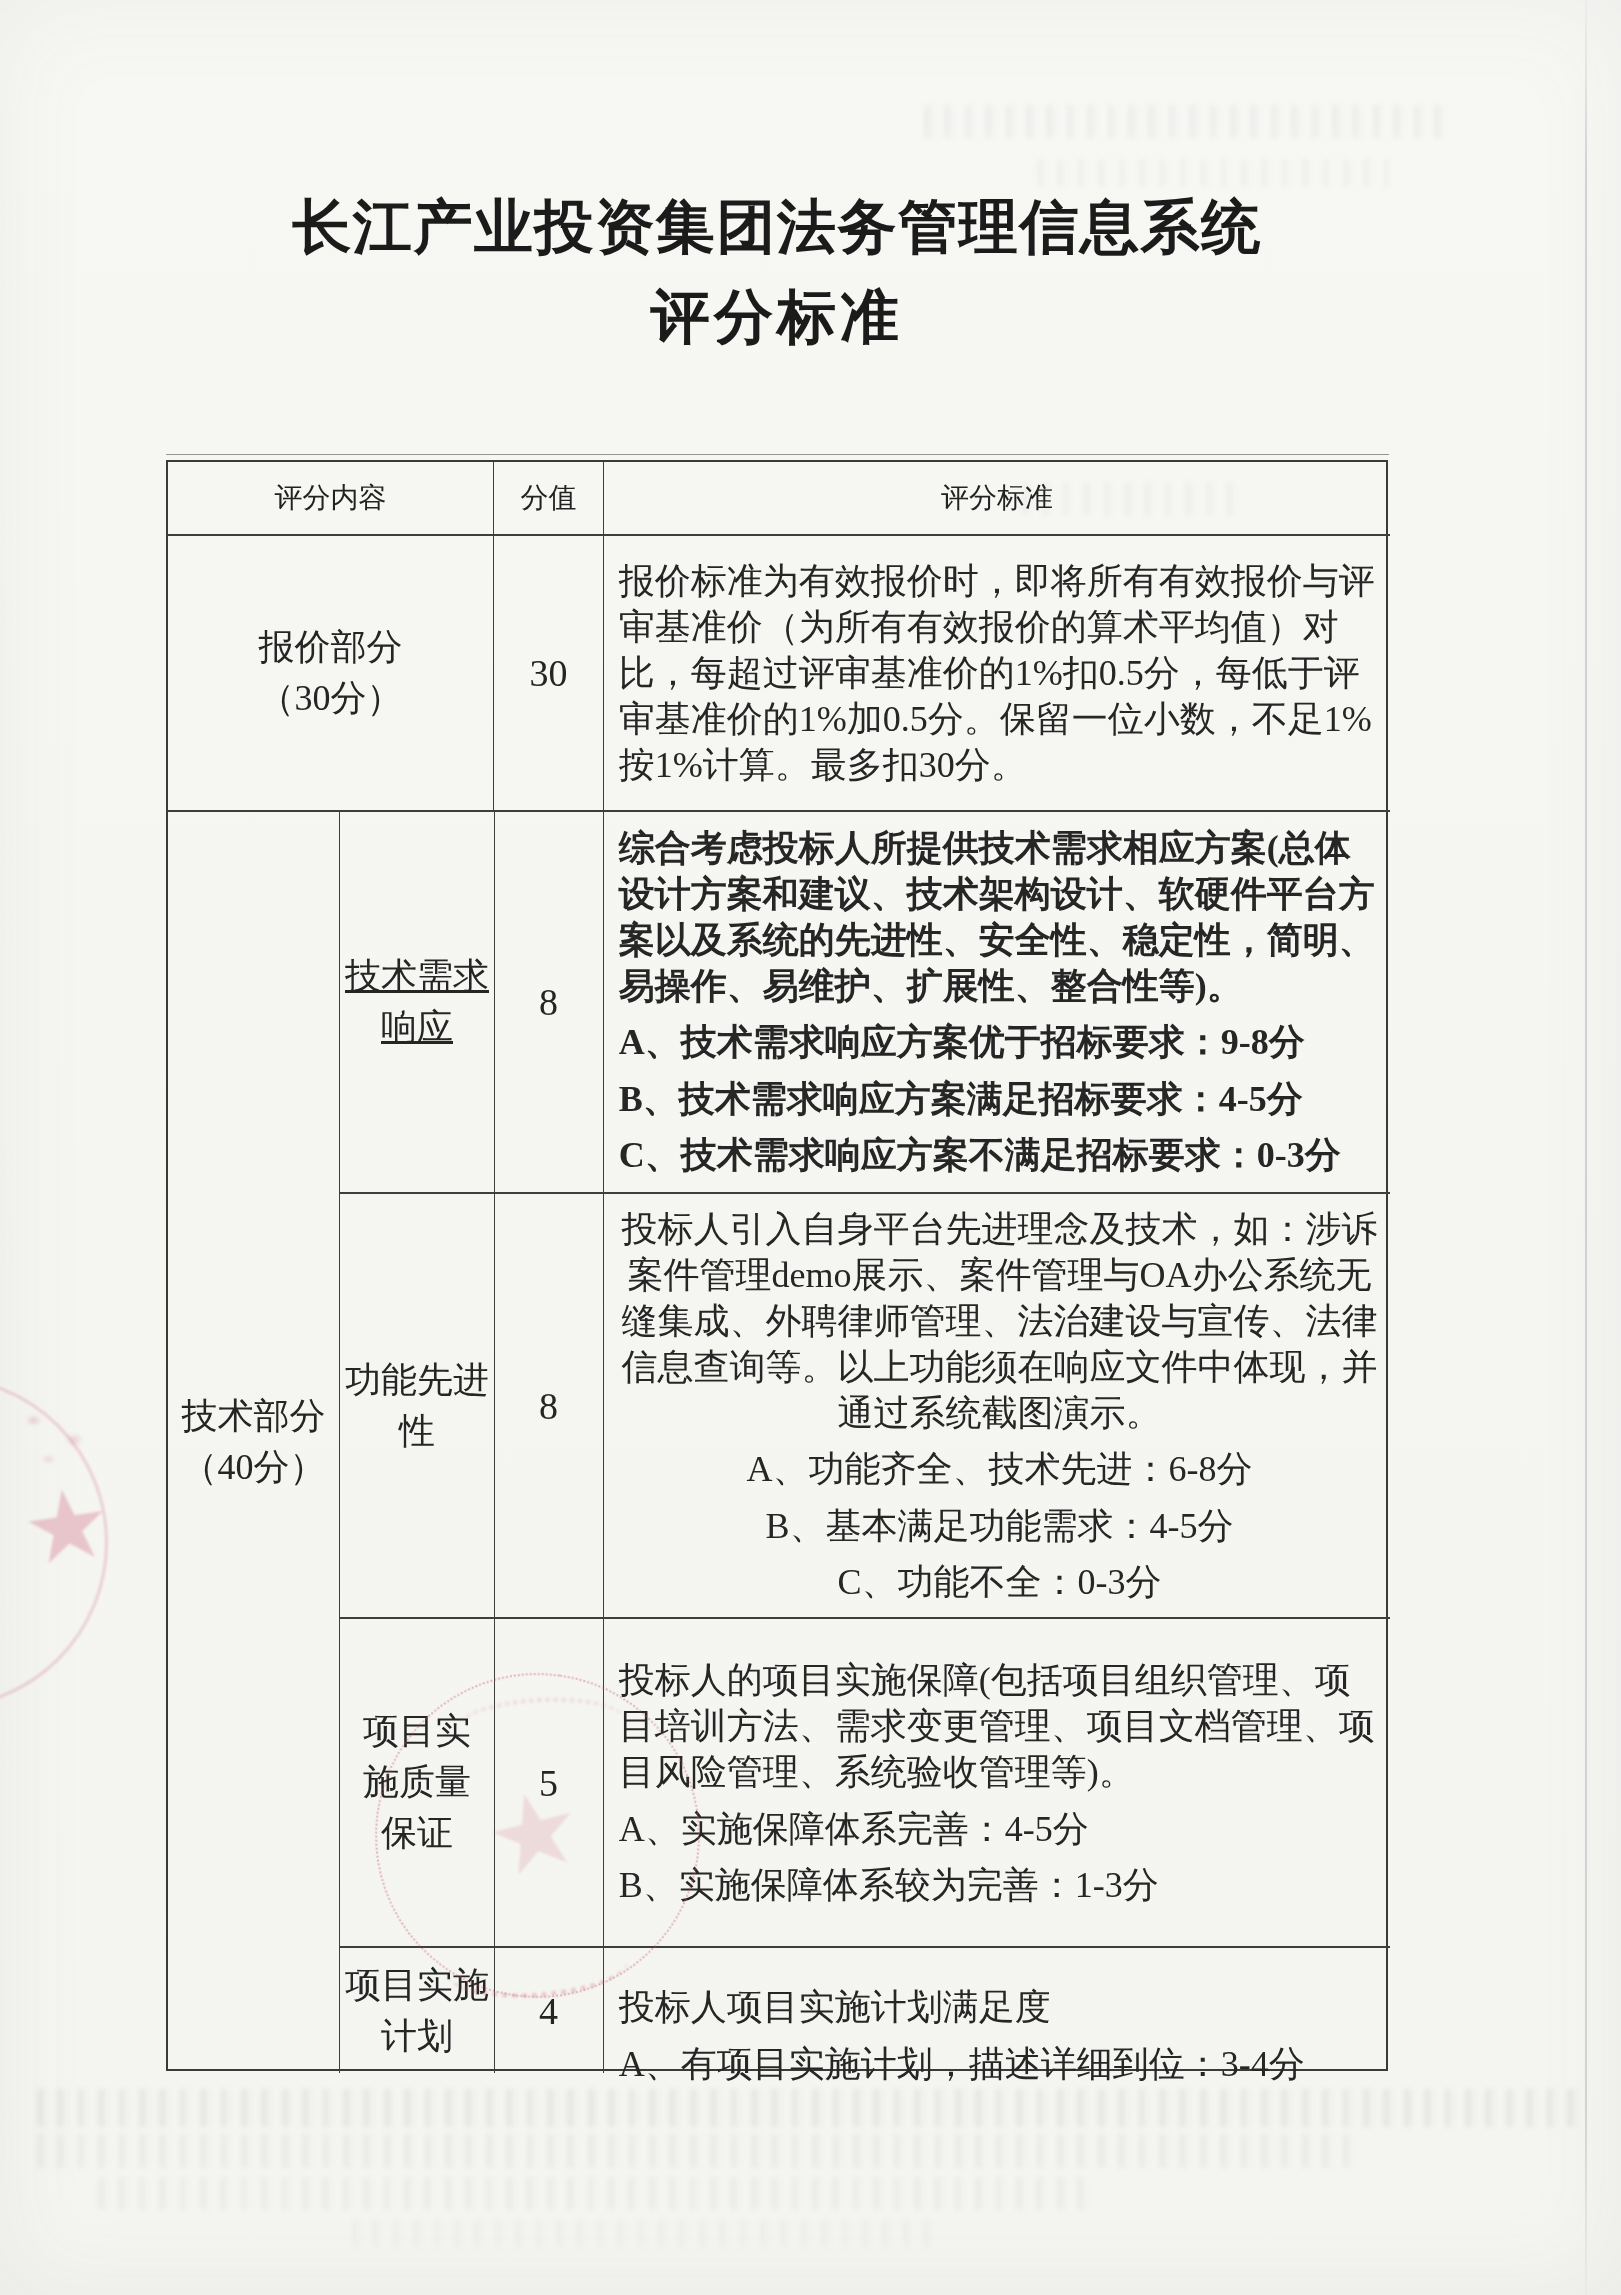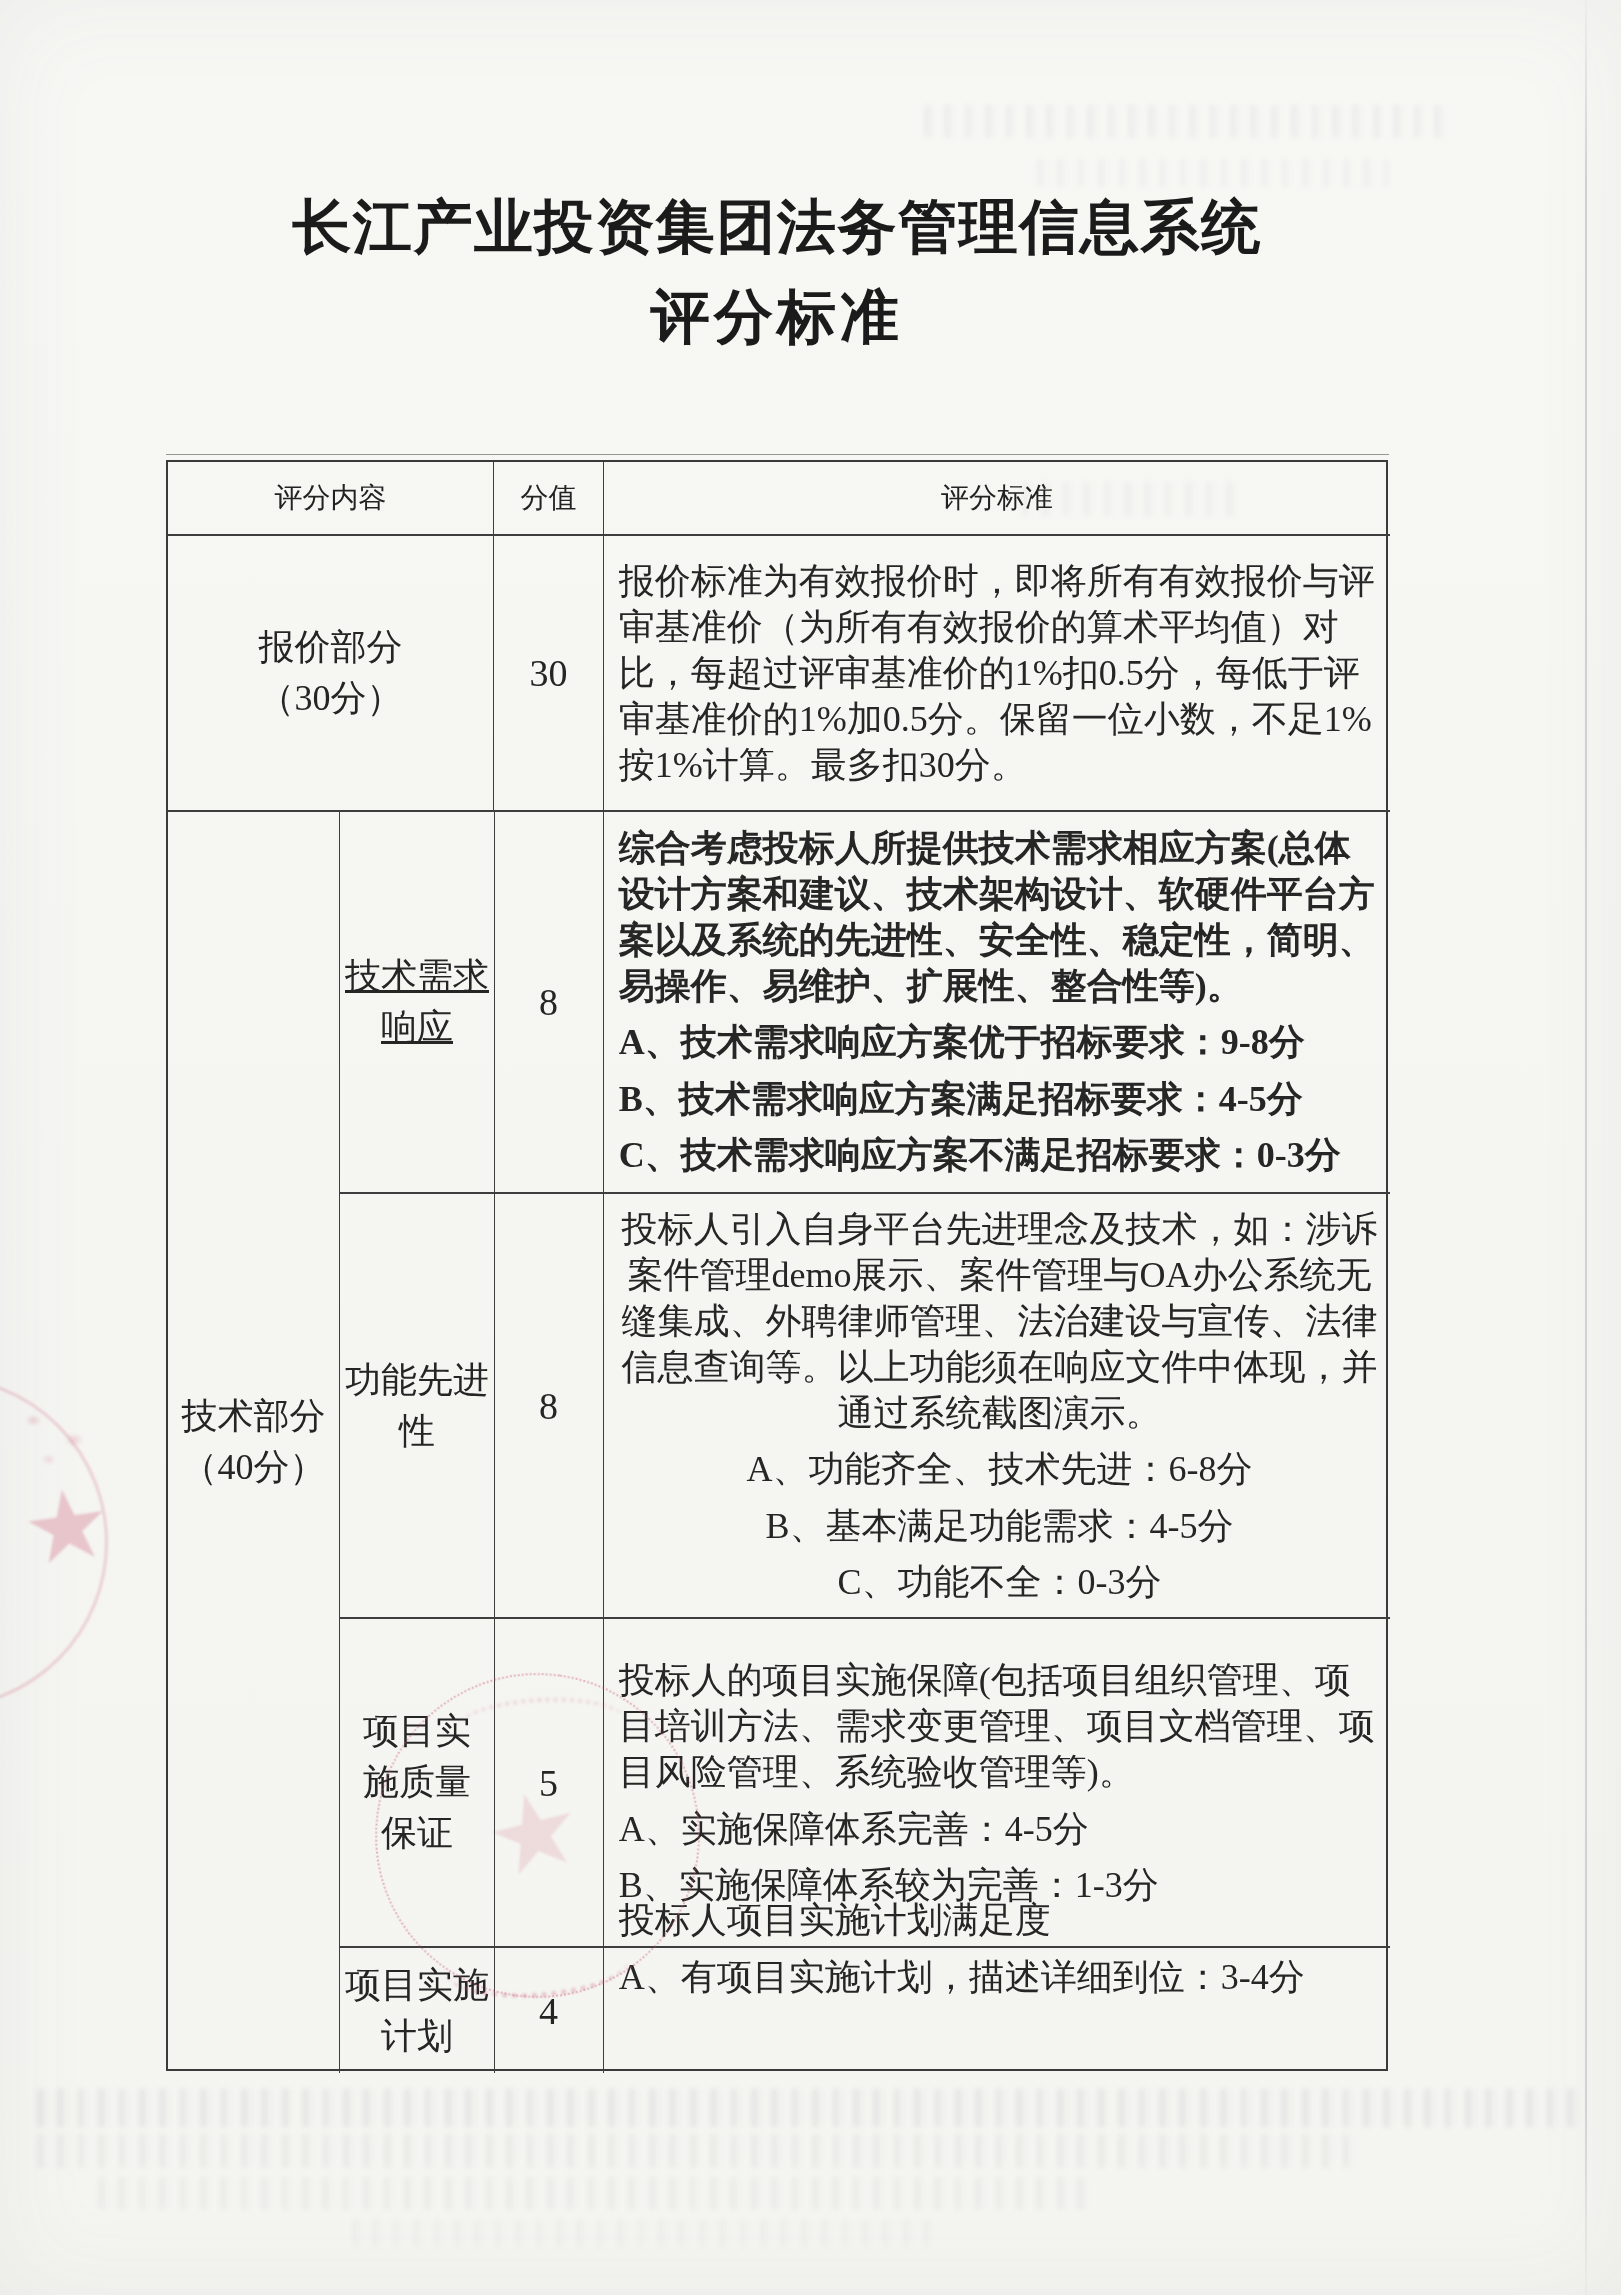--- a/index.html
+++ b/index.html
@@ -170,21 +170,21 @@
     <div class="cell center score b-r b-b" style="left:326px;top:1157px;width:110px;height:329px;">5</div>
     <div class="cell crit b-b" style="left:436px;top:1157px;width:786px;height:329px;">
       <div class="intro">投标人的项目实施保障(包括项目组织管理、项目培训方法、需求变更管理、项目文档管理、项目风险管理、系统验收管理等)。</div>
       <div class="opt">A、实施保障体系完善：4-5分</div>
       <div class="opt">B、实施保障体系较为完善：1-3分</div>
     </div>
 
     <div class="cell center cat b-r" style="left:172px;top:1486px;width:155px;height:125px;">项目实施
 计划</div>
     <div class="cell center score b-r" style="left:326px;top:1486px;width:110px;height:125px;">4</div>
-    <div class="cell crit" style="left:436px;top:1424px;width:786px;height:125px;justify-content:center;">
+    <div class="cell crit" style="left:436px;top:1511px;width:786px;height:125px;justify-content:center;">
       <div class="intro">投标人项目实施计划满足度</div>
       <div class="opt">A、有项目实施计划，描述详细到位：3-4分</div>
     </div>
 
   </div>
 
   <div class="seal seal-circle-left"></div>
   <div class="seal seal-marks-left"></div>
   <div class="seal seal-star-left">★</div>
 

